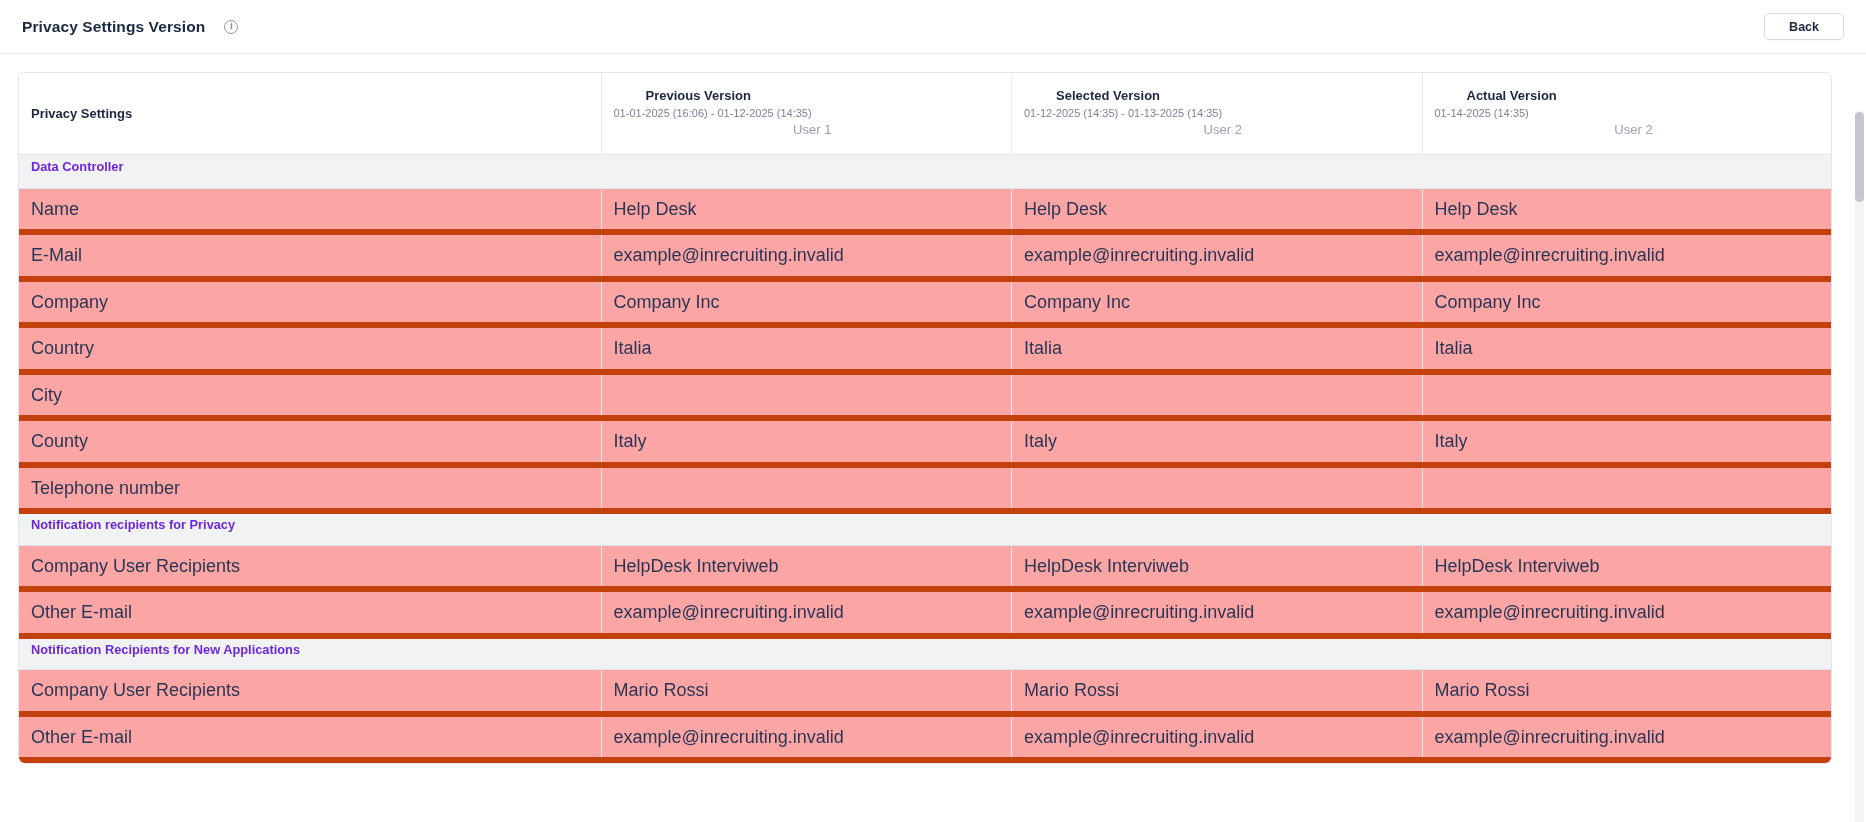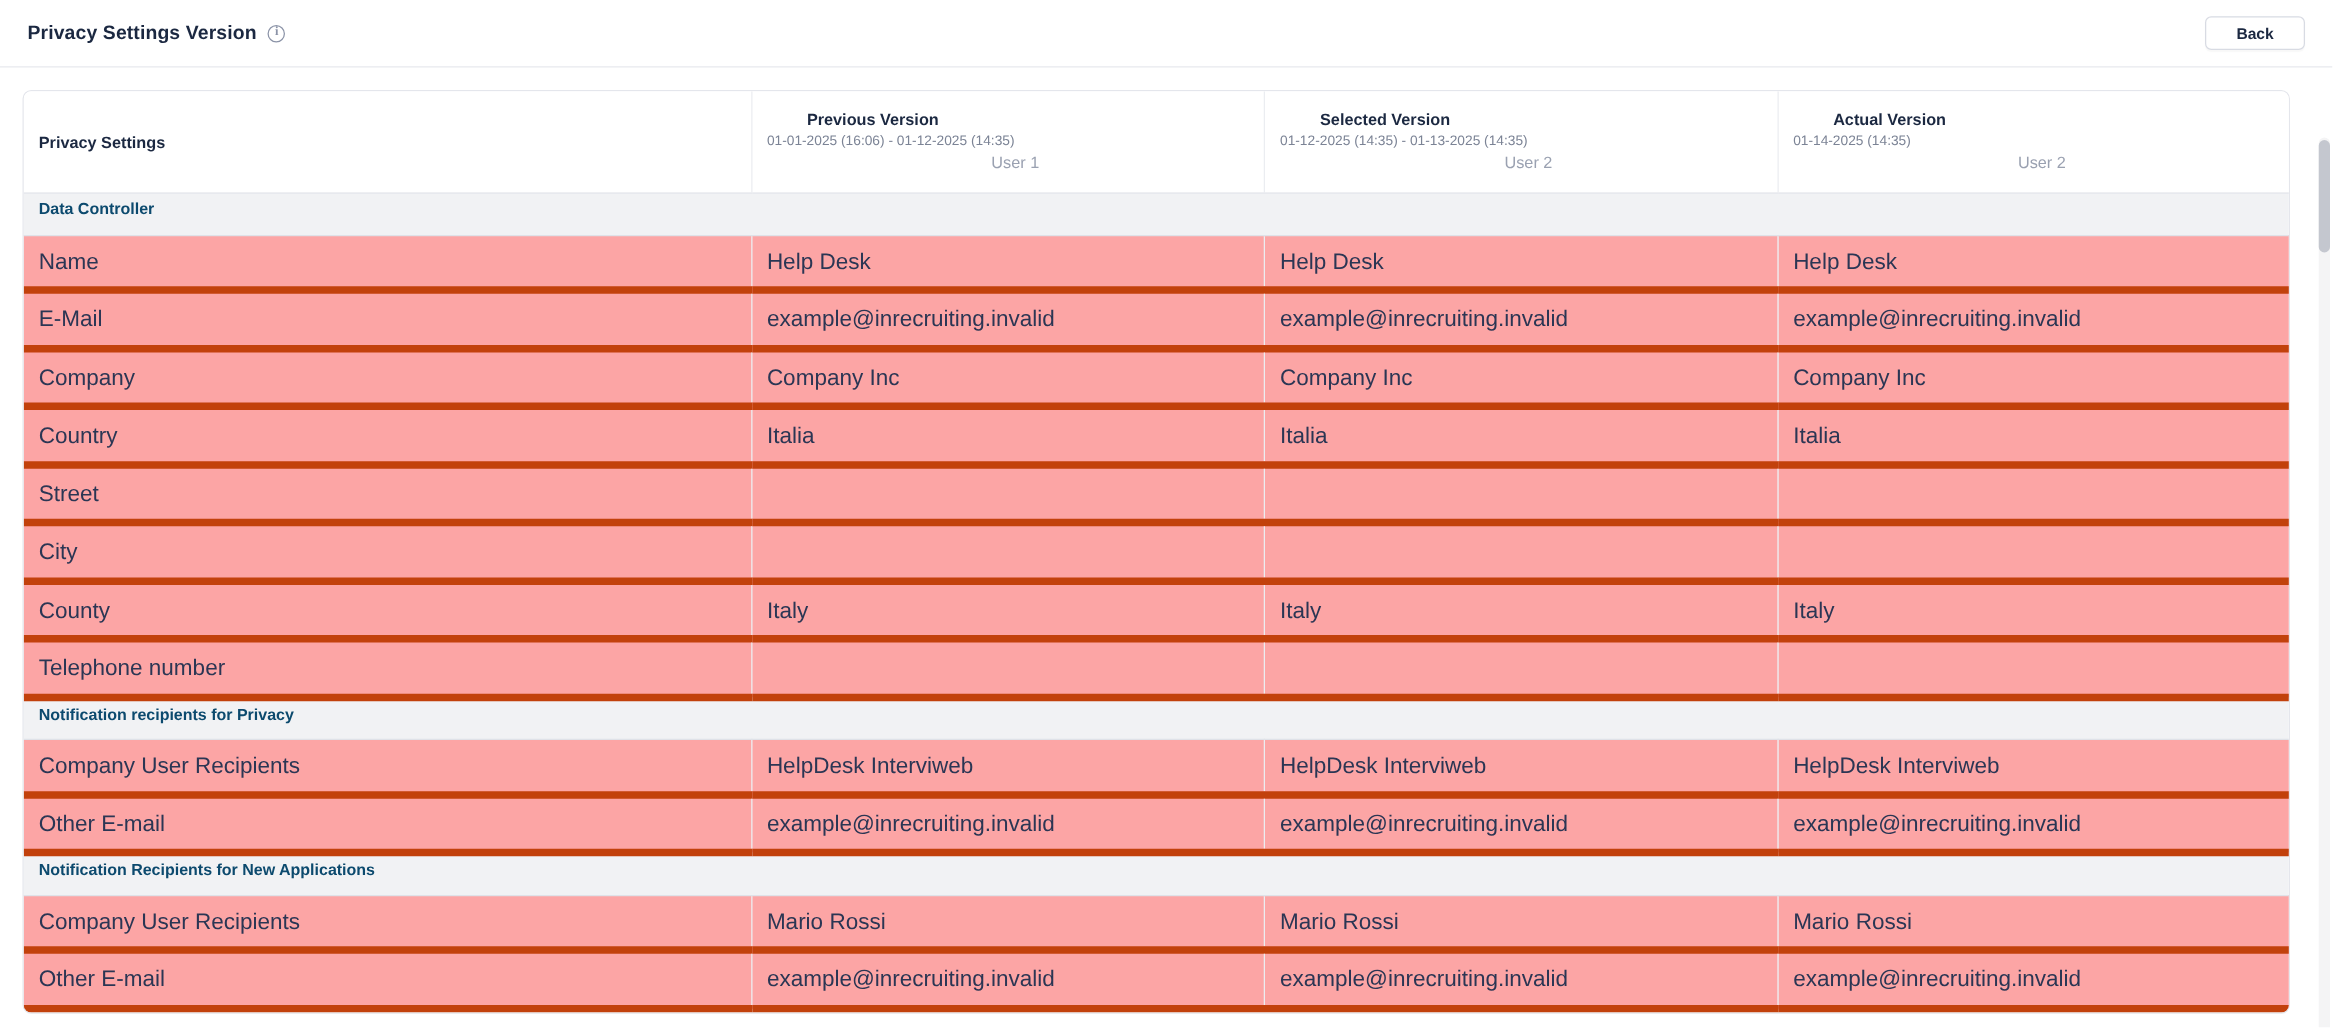--- a/index.html
+++ b/index.html
@@ -15,21 +15,21 @@
   
   .topbar {
     height: 54px;
     display: flex;
     align-items: center;
     padding: 0 22px 0 22px;
     background: #ffffff;
     border-bottom: 1px solid #e7e9ee;
     position: relative;
   }
-  .title-wrap { display:flex; align-items:center; gap:9px; }
+  .title-wrap { display:flex; align-items:center; gap:19px; }
   .page-title {
     font-size: 15.5px;
     font-weight: 700;
     letter-spacing: .1px;
     color: #1b2841;
   }
   .info-icon {
     width: 14px; height: 14px;
     border: 1.3px solid #8b93a7;
     border-radius: 50%;
@@ -127,21 +127,21 @@
     font-size: 18px;
     line-height: 1.25;
     background: #fca5a5;
   }
   tbody td + td { border-left: 1px solid #ebedf1; }
 
   tr.section td {
     background: #f1f2f4;
     font-weight: 700;
     font-size: 12.8px;
-    color: #0c4a6e;
+    color: #6d28d9;
     border-bottom: 1px solid #dfe2e8;
     border-left: none !important;
     padding: 2px 0 10px 12px;
     height: 34px;
   }
 
   
   .scrollbar-track {
     position: absolute;
     right: 2px; top: 56px;
@@ -223,26 +223,20 @@
               <td>Company Inc</td>
               <td>Company Inc</td>
             </tr>
             <tr>
               <td>Country</td>
               <td>Italia</td>
               <td>Italia</td>
               <td>Italia</td>
             </tr>
             <tr>
-              <td>Street</td>
-              <td></td>
-              <td></td>
-              <td></td>
-            </tr>
-            <tr>
               <td>City</td>
               <td></td>
               <td></td>
               <td></td>
             </tr>
             <tr>
               <td>County</td>
               <td>Italy</td>
               <td>Italy</td>
               <td>Italy</td>

